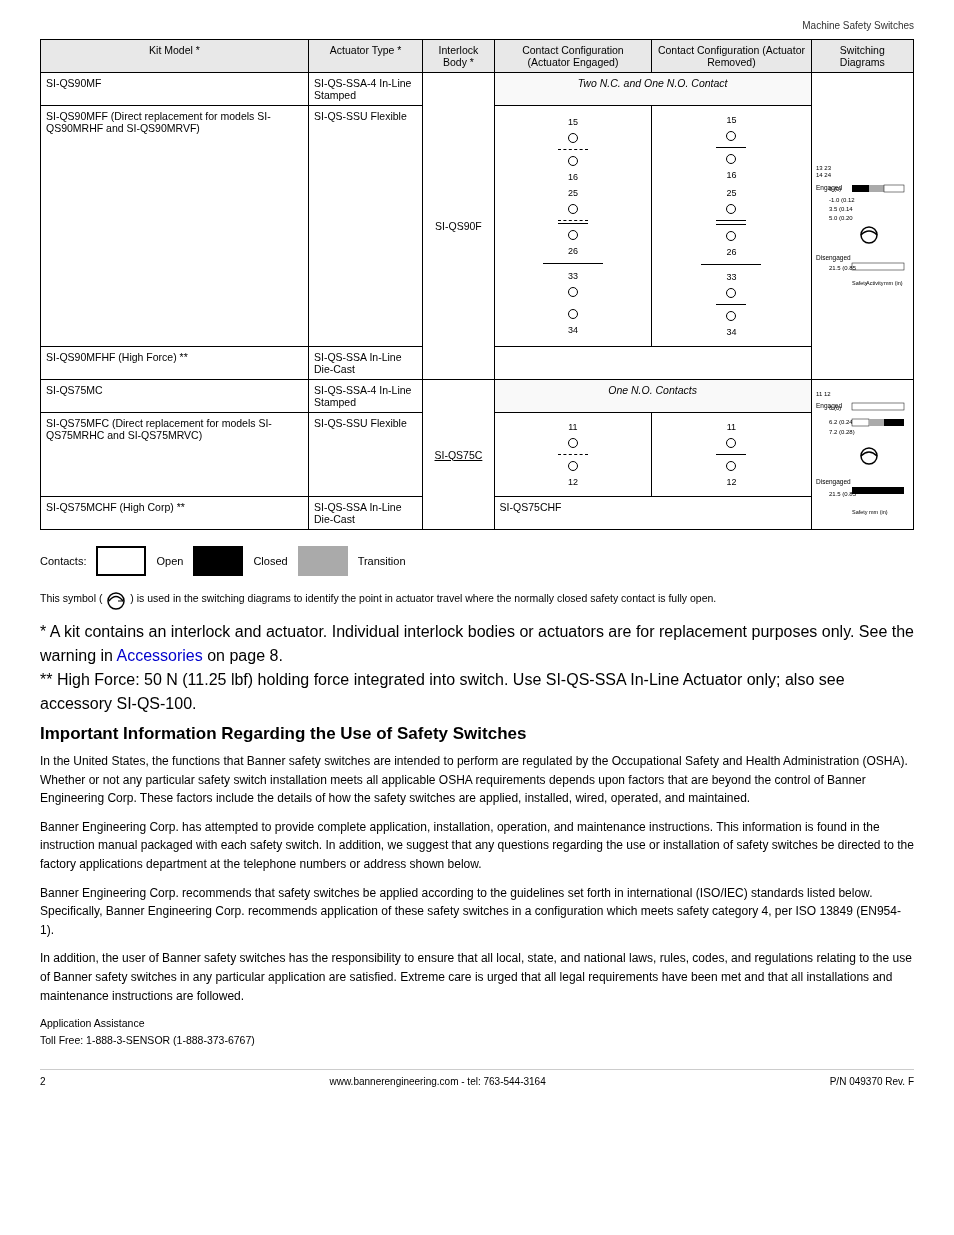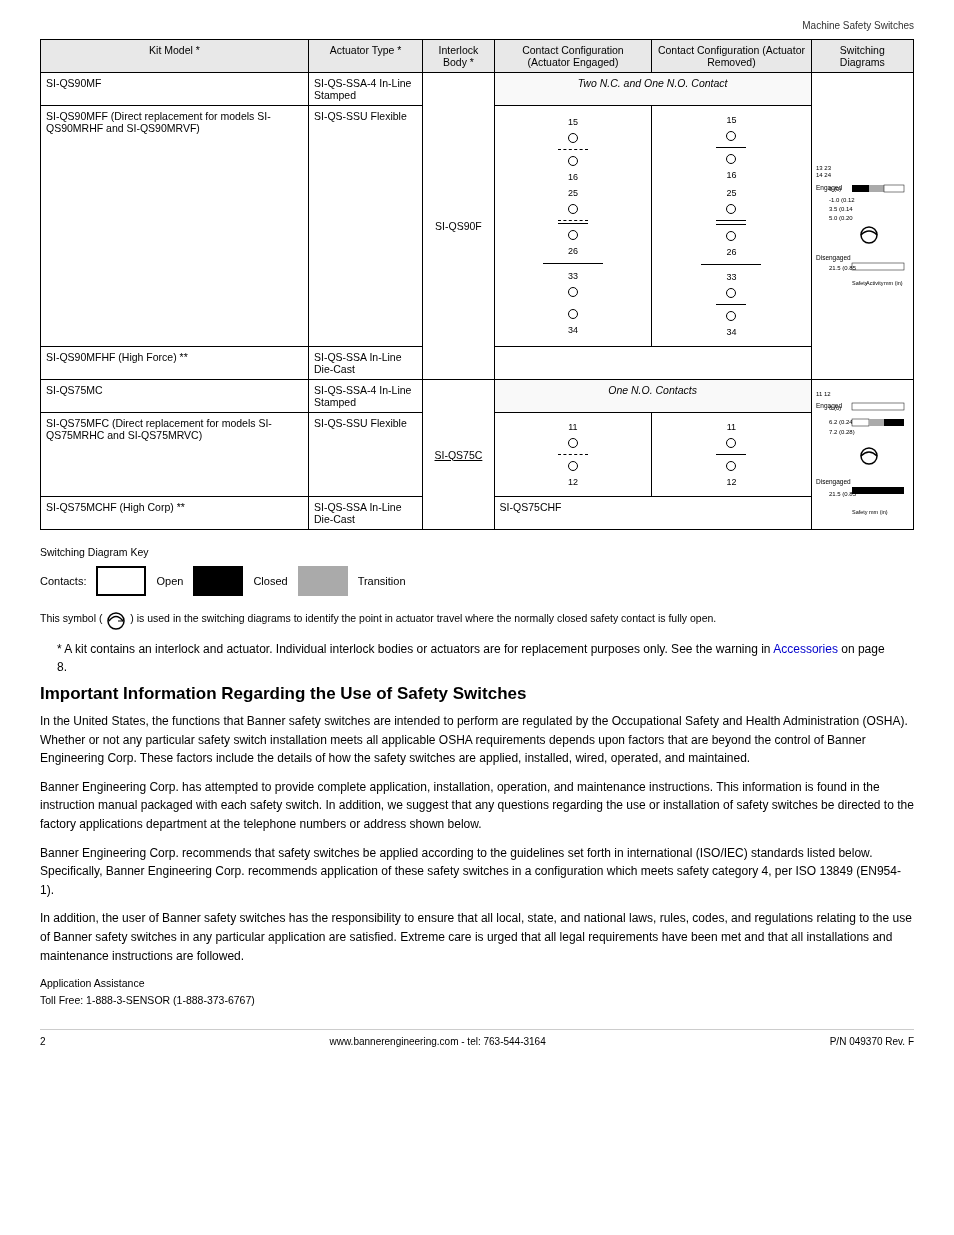--- a/index.html
+++ b/index.html
@@ -88,22 +88,22 @@
       width: 50px;
       height: 30px;
       background: #aaa;
     }
     .symbol-section {
       font-size: 10.5px;
       margin: 10px 0;
       line-height: 1.6;
     }
     .footnotes {
-      font-size: 12px;
-      margin: 8px 17px;
+      font-size: 16px;
+      margin: 8px 0;
       line-height: 1.5;
     }
     .footnotes a {
       color: #0000cc;
       text-decoration: none;
     }
     .important-heading {
       font-size: 17px;
       font-weight: bold;
       margin: 7px 0 8px 0;
@@ -327,21 +327,20 @@
 
     <tr>
       <td>SI-QS75MCHF (High Corp) **</td>
       <td>SI-QS-SSA In-Line Die-Cast</td>
       <td colspan="2">SI-QS75CHF</td>
     </tr>
   </tbody>
 </table>
 
 <div class="key-section">
-  <div class="key-title">Switching Diagram Key</div>
   <div class="key-row">
     <span>Contacts:</span>
     <div class="key-box-open"></div>
     <span>Open</span>
     <div class="key-box-closed"></div>
     <span>Closed</span>
     <div class="key-box-transition"></div>
     <span>Transition</span>
   </div>
 </div>
@@ -357,20 +356,23 @@
     <span>) is used in the switching diagrams to identify the point in actuator travel where the normally closed safety contact is fully open.</span>
   </p>
 </div>
 
 <div class="footnotes">
   <p>
     <span>* A kit contains an interlock and actuator. Individual interlock bodies or actuators are for replacement purposes only. See the warning in</span>
     <a href="#">Accessories</a>
     <span>on page 8.</span>
   </p>
+  <p>
+    <span>** High Force: 50 N (11.25 lbf) holding force integrated into switch. Use SI-QS-SSA In-Line Actuator only; also see accessory SI-QS-100.</span>
+  </p>
 </div>
 
 <h2 class="important-heading">Important Information Regarding the Use of Safety Switches</h2>
 
 <p class="body-text">In the United States, the functions that Banner safety switches are intended to perform are regulated by the Occupational Safety and Health Administration (OSHA). Whether or not any particular safety switch installation meets all applicable OSHA requirements depends upon factors that are beyond the control of Banner Engineering Corp. These factors include the details of how the safety switches are applied, installed, wired, operated, and maintained.</p>
 <p class="body-text">Banner Engineering Corp. has attempted to provide complete application, installation, operation, and maintenance instructions. This information is found in the instruction manual packaged with each safety switch. In addition, we suggest that any questions regarding the use or installation of safety switches be directed to the factory applications department at the telephone numbers or address shown below.</p>
 <p class="body-text">Banner Engineering Corp. recommends that safety switches be applied according to the guidelines set forth in international (ISO/IEC) standards listed below. Specifically, Banner Engineering Corp. recommends application of these safety switches in a configuration which meets safety category 4, per ISO 13849 (EN954-1).</p>
 <p class="body-text">In addition, the user of Banner safety switches has the responsibility to ensure that all local, state, and national laws, rules, codes, and regulations relating to the use of Banner safety switches in any particular application are satisfied. Extreme care is urged that all legal requirements have been met and that all installations and maintenance instructions are followed.</p>
 
 <div class="app-assist">

